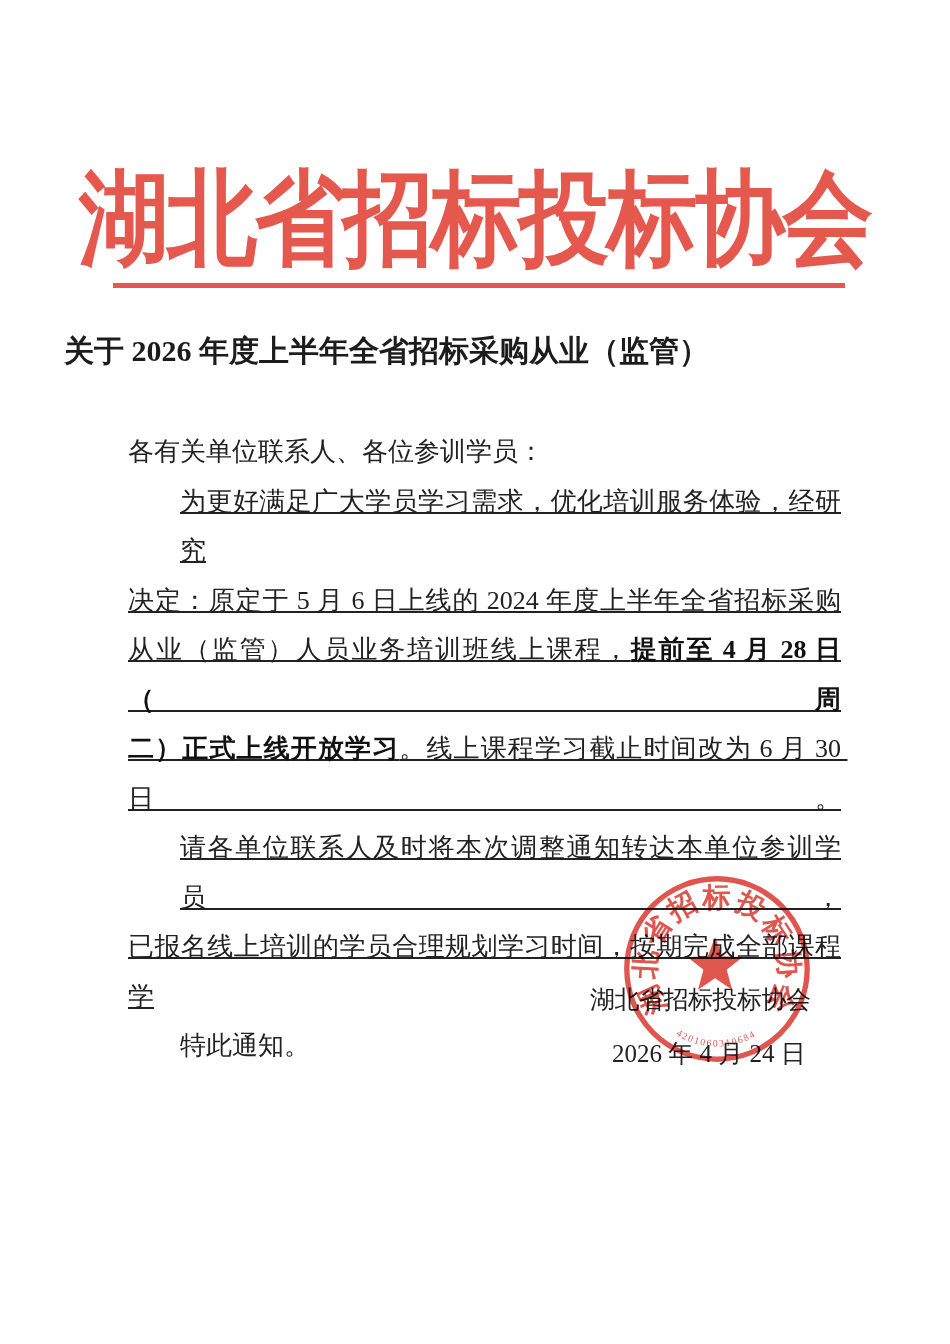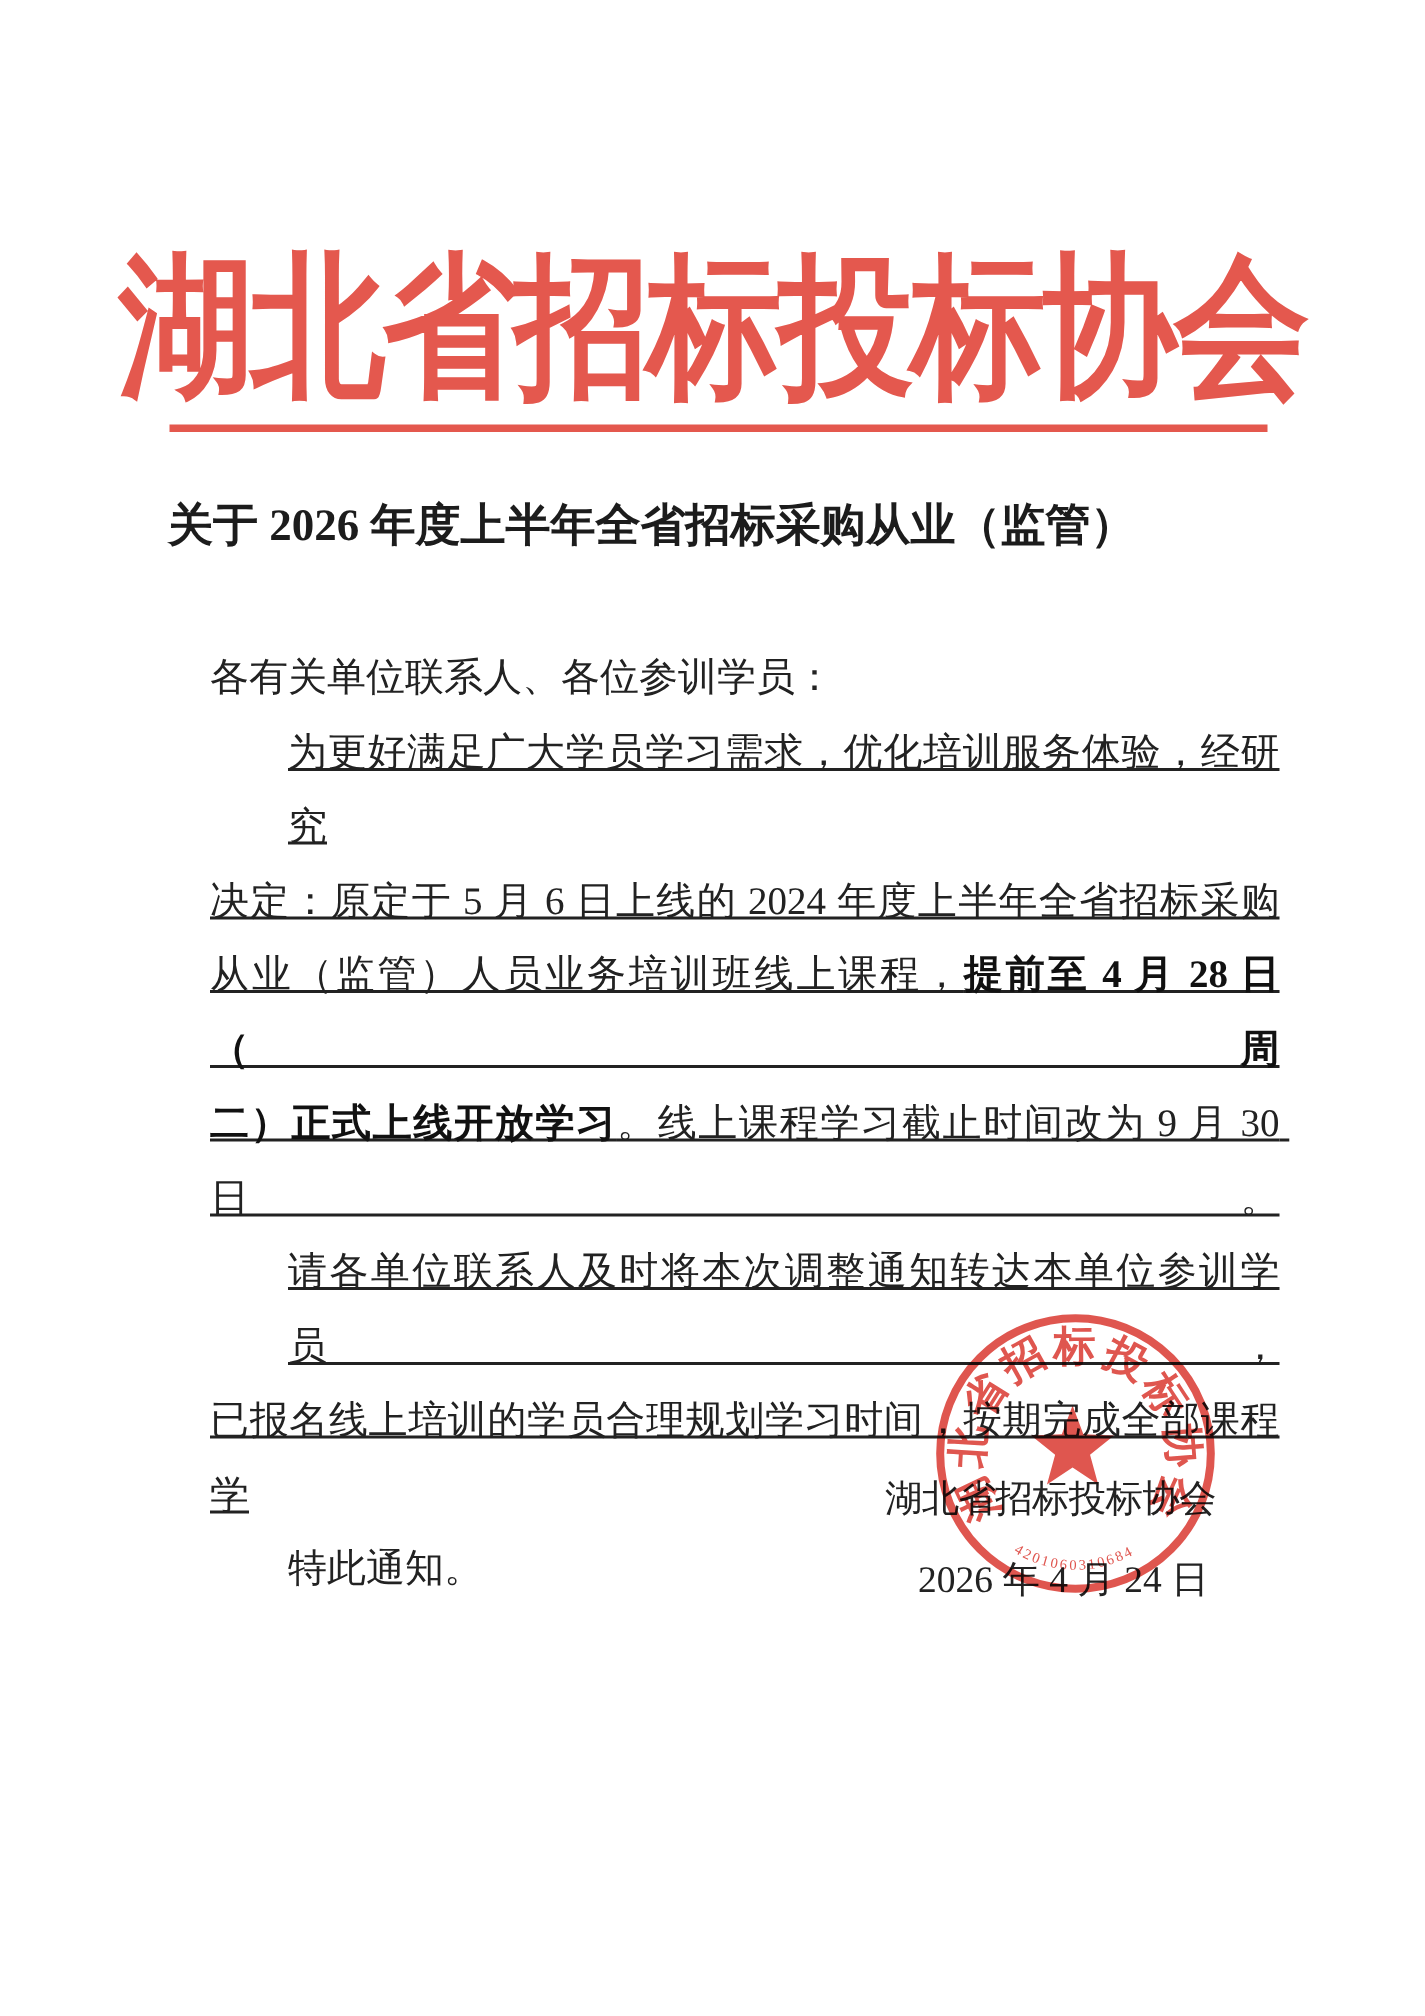--- a/index.html
+++ b/index.html
@@ -42,28 +42,27 @@
     position: absolute;
     top: 324px;
     left: 0;
     width: 773px;
     text-align: center;
     color: #1c1c1c;
     font-weight: 700;
     font-size: 30px;
     line-height: 53px;
     white-space: nowrap;
-    padding-left: 48px;
   }
 
   
   .doc-body {
     position: absolute;
     top: 427px;
-    left: 140px;
+    left: 128px;
     width: 713px;
     color: #222222;
     font-size: 26px;
     line-height: 49.5px;
     font-weight: 400;
   }
   .body-line { white-space: pre-wrap; }
   .body-line.justify { text-align: justify; text-align-last: justify; text-decoration: underline; }
   .body-line.indent { padding-left: 52px; }
   .body-line .bold { font-weight: 700; color: #111111; }
@@ -112,21 +111,21 @@
 
   <div class="doc-title">
     <div>关于 2026 年度上半年全省招标采购从业（监管）</div>
   </div>
 
   <div class="doc-body">
       <div class="body-line"><span>各有关单位联系人、各位参训学员：</span></div>
       <div class="body-line justify indent"><span>为更好满足广大学员学习需求，优化培训服务体验，经研究</span></div>
       <div class="body-line justify"><span>决定：原定于 5 月 6 日上线的 2024 年度上半年全省招标采购</span></div>
       <div class="body-line justify"><span>从业（监管）人员业务培训班线上课程，</span><span class="bold">提前至 4 月 28 日（周</span></div>
-      <div class="body-line justify"><span class="bold">二）正式上线开放学习</span><span>。线上课程学习截止时间改为 9 月 30 日。</span></div>
+      <div class="body-line justify"><span class="bold">二）正式上线开放学习</span><span>。线上课程学习截止时间改为 6 月 30 日。</span></div>
       <div class="body-line justify indent"><span>请各单位联系人及时将本次调整通知转达本单位参训学员，</span></div>
       <div class="body-line justify"><span>已报名线上培训的学员合理规划学习时间，按期完成全部课程学</span></div>
       <div class="body-line indent"><span>特此通知。</span></div>
     </div>
 
   <div class="sig-org">湖北省招标投标协会</div>
 
   <div class="sig-date">2026 年 4 月 24 日</div>
 
   <div class="seal">

